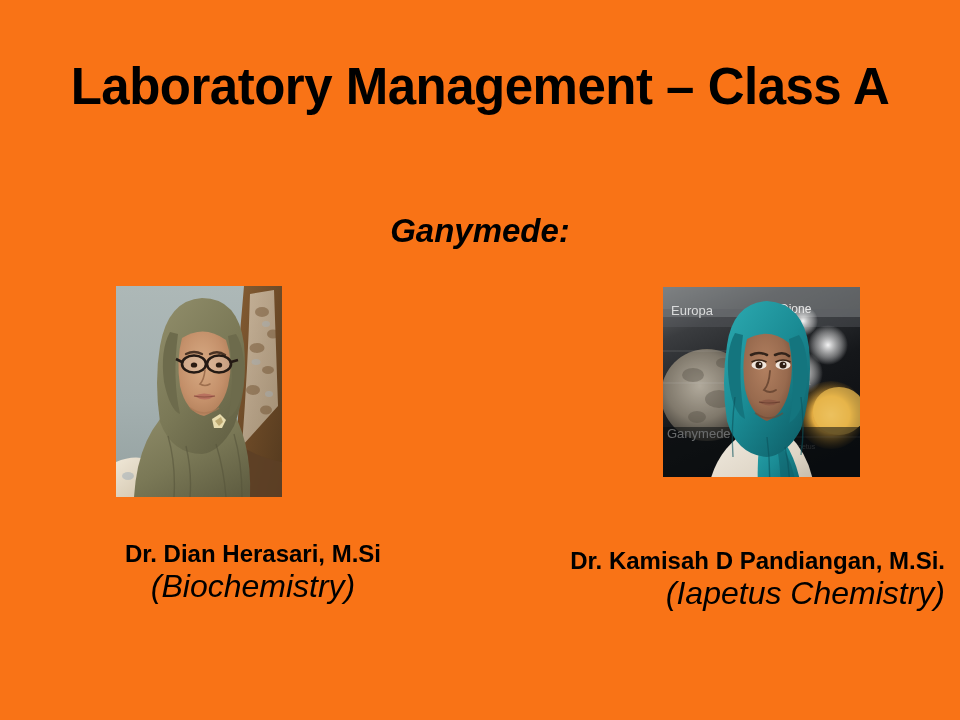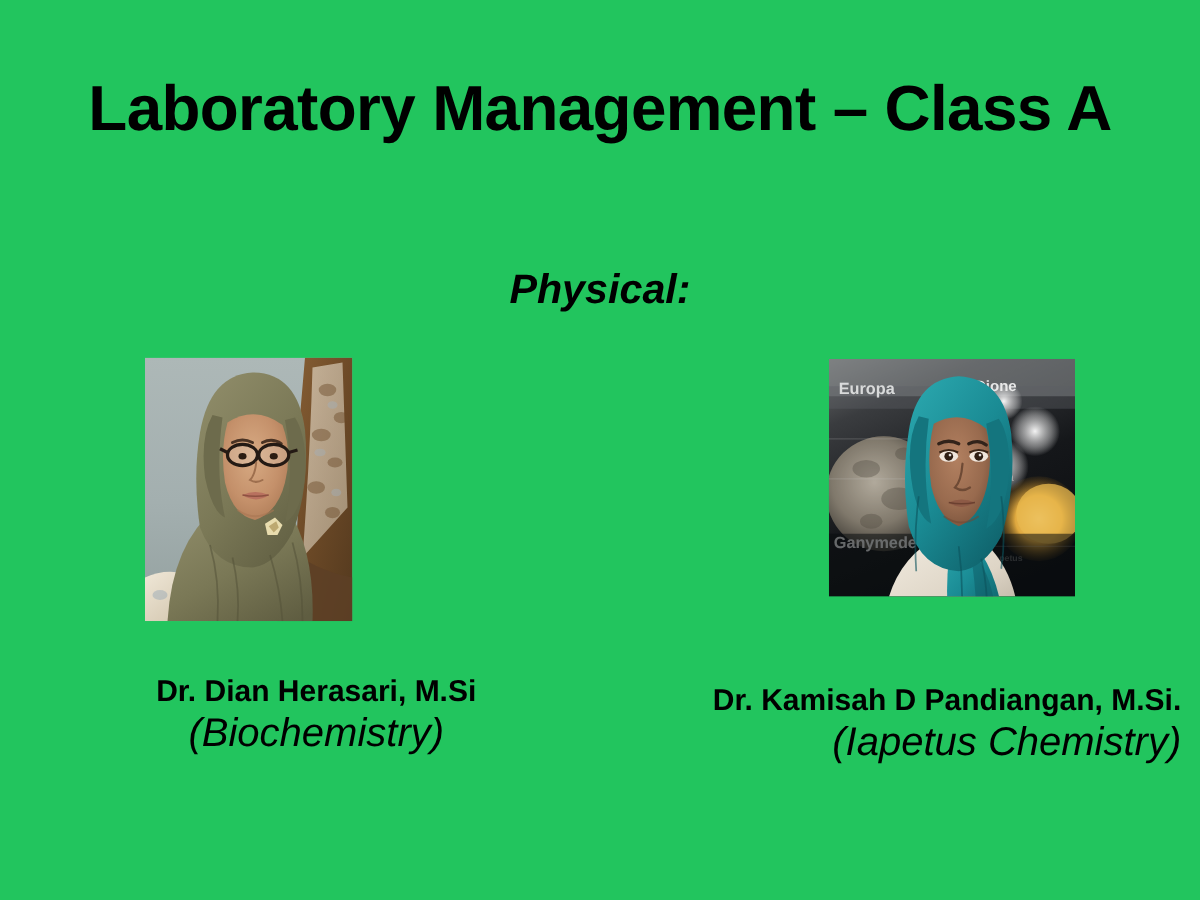--- a/index.html
+++ b/index.html
@@ -12,21 +12,21 @@
     height: 720px;
     overflow: hidden;
     font-family: "Liberation Sans", sans-serif;
     color: #000000;
     position: relative;
   }
 
   .slide {
     position: absolute;
     inset: 0;
-    background: #22c55e;
+    background: #f97316;
   }
 
   
   .slide-title {
     position: absolute;
     left: 0;
     top: 58px;
     width: 960px;
     text-align: center;
     font-family: "Liberation Sans", sans-serif;
@@ -62,21 +62,20 @@
     left: 116px;
     top: 286px;
     width: 166px;
     height: 211px;
   }
   .photo-right {
     left: 663px;
     top: 287px;
     width: 197px;
     height: 190px;
-    font-weight: bold;
   }
   .photo-canvas {
     position: absolute;
     inset: 0;
   }
 
   
   .caption {
     position: absolute;
     font-family: "Liberation Sans", sans-serif;
@@ -109,21 +108,21 @@
   .caption-right .caption-name { text-align: right; }
   .caption-right .caption-field { text-align: right; }
 </style>
 </head>
 <body>
 
 <div class="slide">
 
   <div class="slide-title">Laboratory Management – Class A</div>
 
-  <div class="lecturer-label">Physical:</div>
+  <div class="lecturer-label">Ganymede:</div>
 
   <div class="photo photo-left">
     <svg class="photo-canvas" viewBox="0 0 166 211" preserveAspectRatio="none">
       <defs>
         <linearGradient id="lbg" x1="0" y1="0" x2="0" y2="1">
           <stop offset="0" stop-color="#adb8b7"></stop>
           <stop offset="0.55" stop-color="#a3afaf"></stop>
           <stop offset="1" stop-color="#93a09f"></stop>
         </linearGradient>
         <linearGradient id="lbatik" x1="0" y1="0" x2="1" y2="1">

